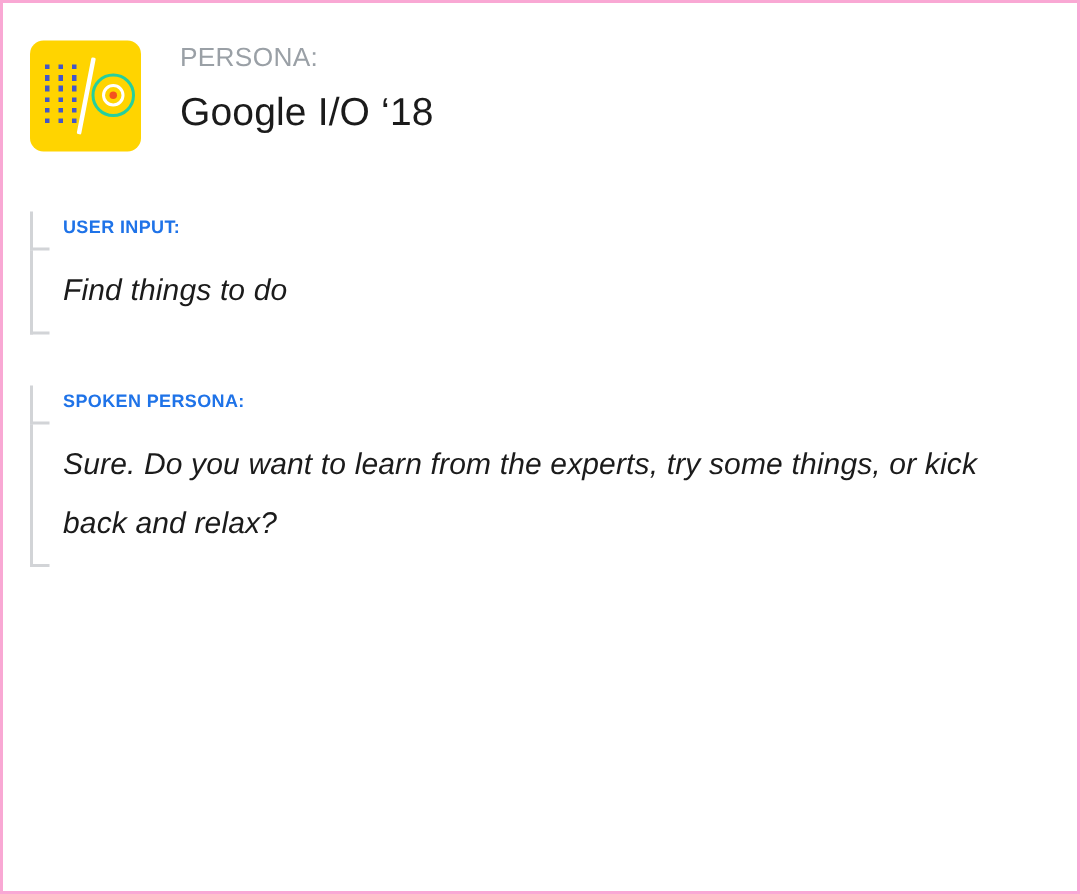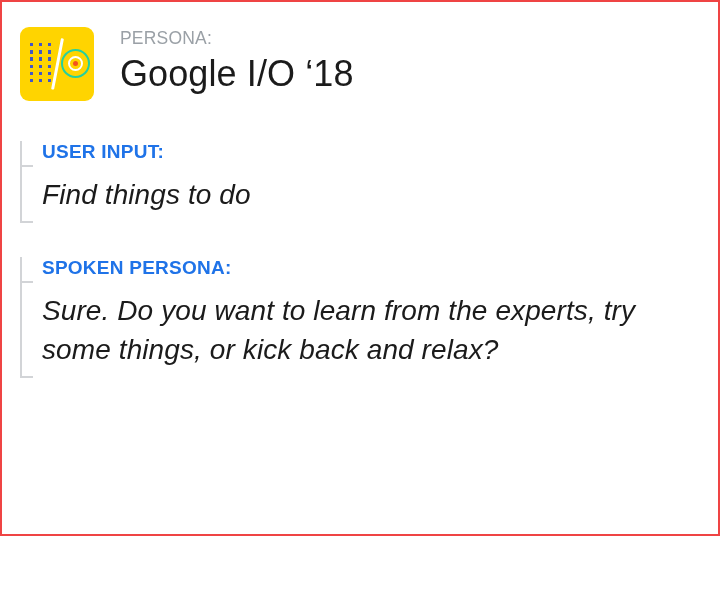--- a/index.html
+++ b/index.html
@@ -11,23 +11,23 @@
     width: 720px;
     height: 596px;
     font-family: "Liberation Sans", sans-serif;
     -webkit-font-smoothing: antialiased;
   }
 
   .card {
     position: relative;
     box-sizing: border-box;
     width: 720px;
-    height: 536px;
+    height: 596px;
     background: #ffffff;
-    border: 2px solid #ef4444;
+    border: 2px solid #f9a8d4;
   }
 
   
   .persona-row {
     position: absolute;
     left: 18px;
     top: 25px;
     display: flex;
     align-items: flex-start;
   }
@@ -108,21 +108,21 @@
   }
   .persona-label {
     color: #9aa0a6;
     font-size: 17.5px;
     font-weight: 400;
     letter-spacing: 0.2px;
     line-height: 22px;
   }
   .persona-title {
     color: #1b1b1b;
-    font-size: 36px;
+    font-size: 26px;
     font-weight: 400;
     letter-spacing: 0.1px;
     line-height: 40px;
     margin-top: 5px;
     white-space: nowrap;
   }
 
   
   .block {
     position: absolute;
@@ -150,30 +150,30 @@
     position: absolute;
     left: 0;
     bottom: 0;
     width: 13px;
     height: 2px;
     background: #d2d4d7;
   }
 
   .block-label {
     color: #1f73e8;
-    font-size: 19px;
+    font-size: 12px;
     font-weight: 700;
     letter-spacing: 0.25px;
     line-height: 21px;
     padding-bottom: 5px;
   }
 
   .block-text {
     color: #1b1b1b;
-    font-size: 28px;
+    font-size: 20px;
     font-style: italic;
     font-weight: 400;
     line-height: 39px;
     letter-spacing: 0.1px;
     padding-top: 8px;
     padding-bottom: 9px;
   }
 
   #user-input-block { top: 139px; }
   #spoken-prompt-block { top: 255px; }

